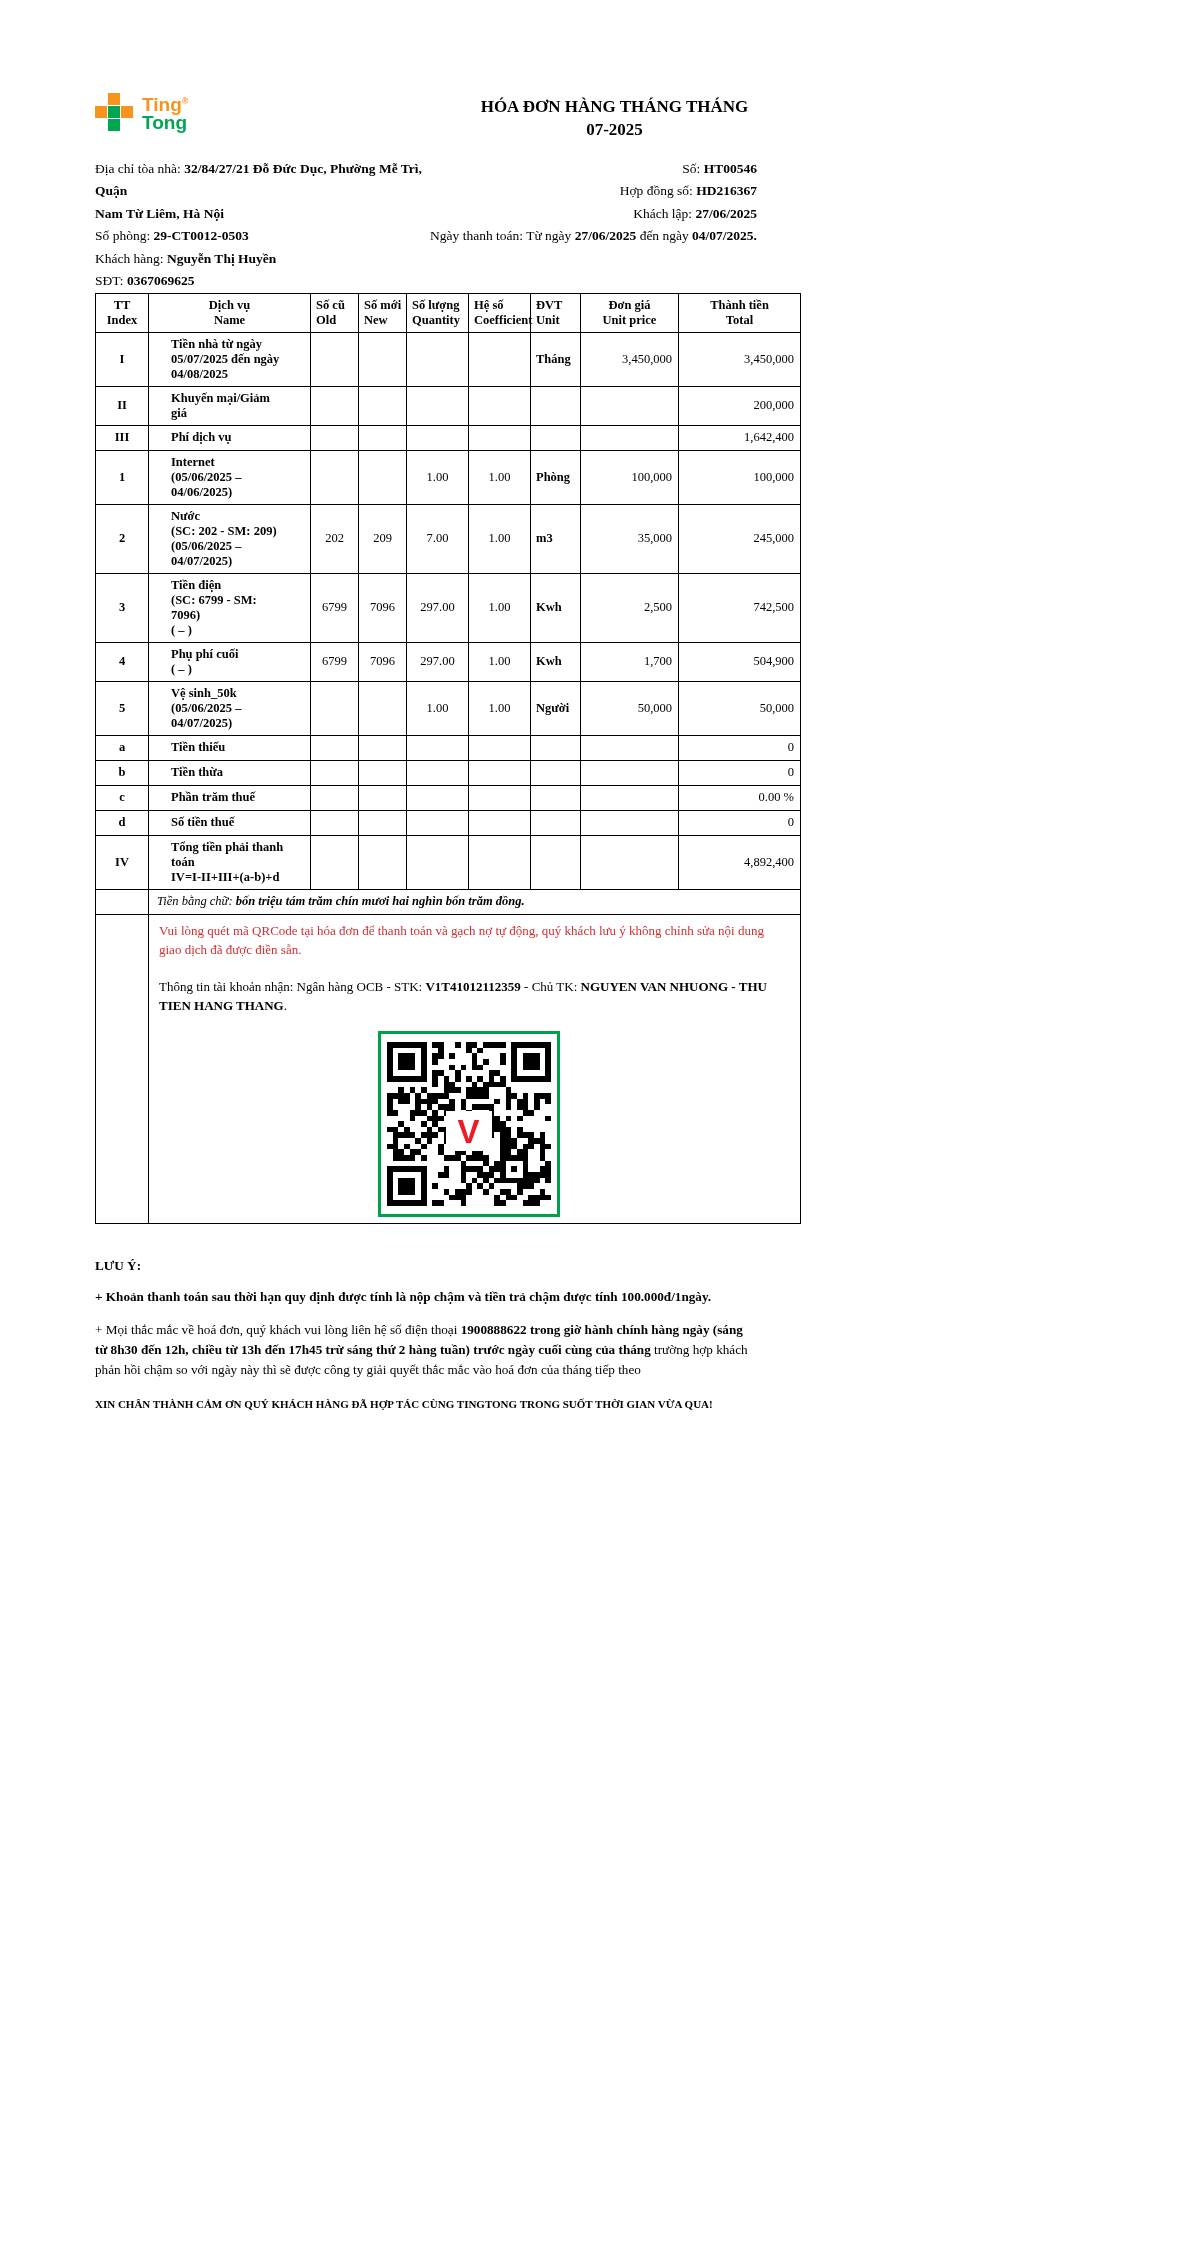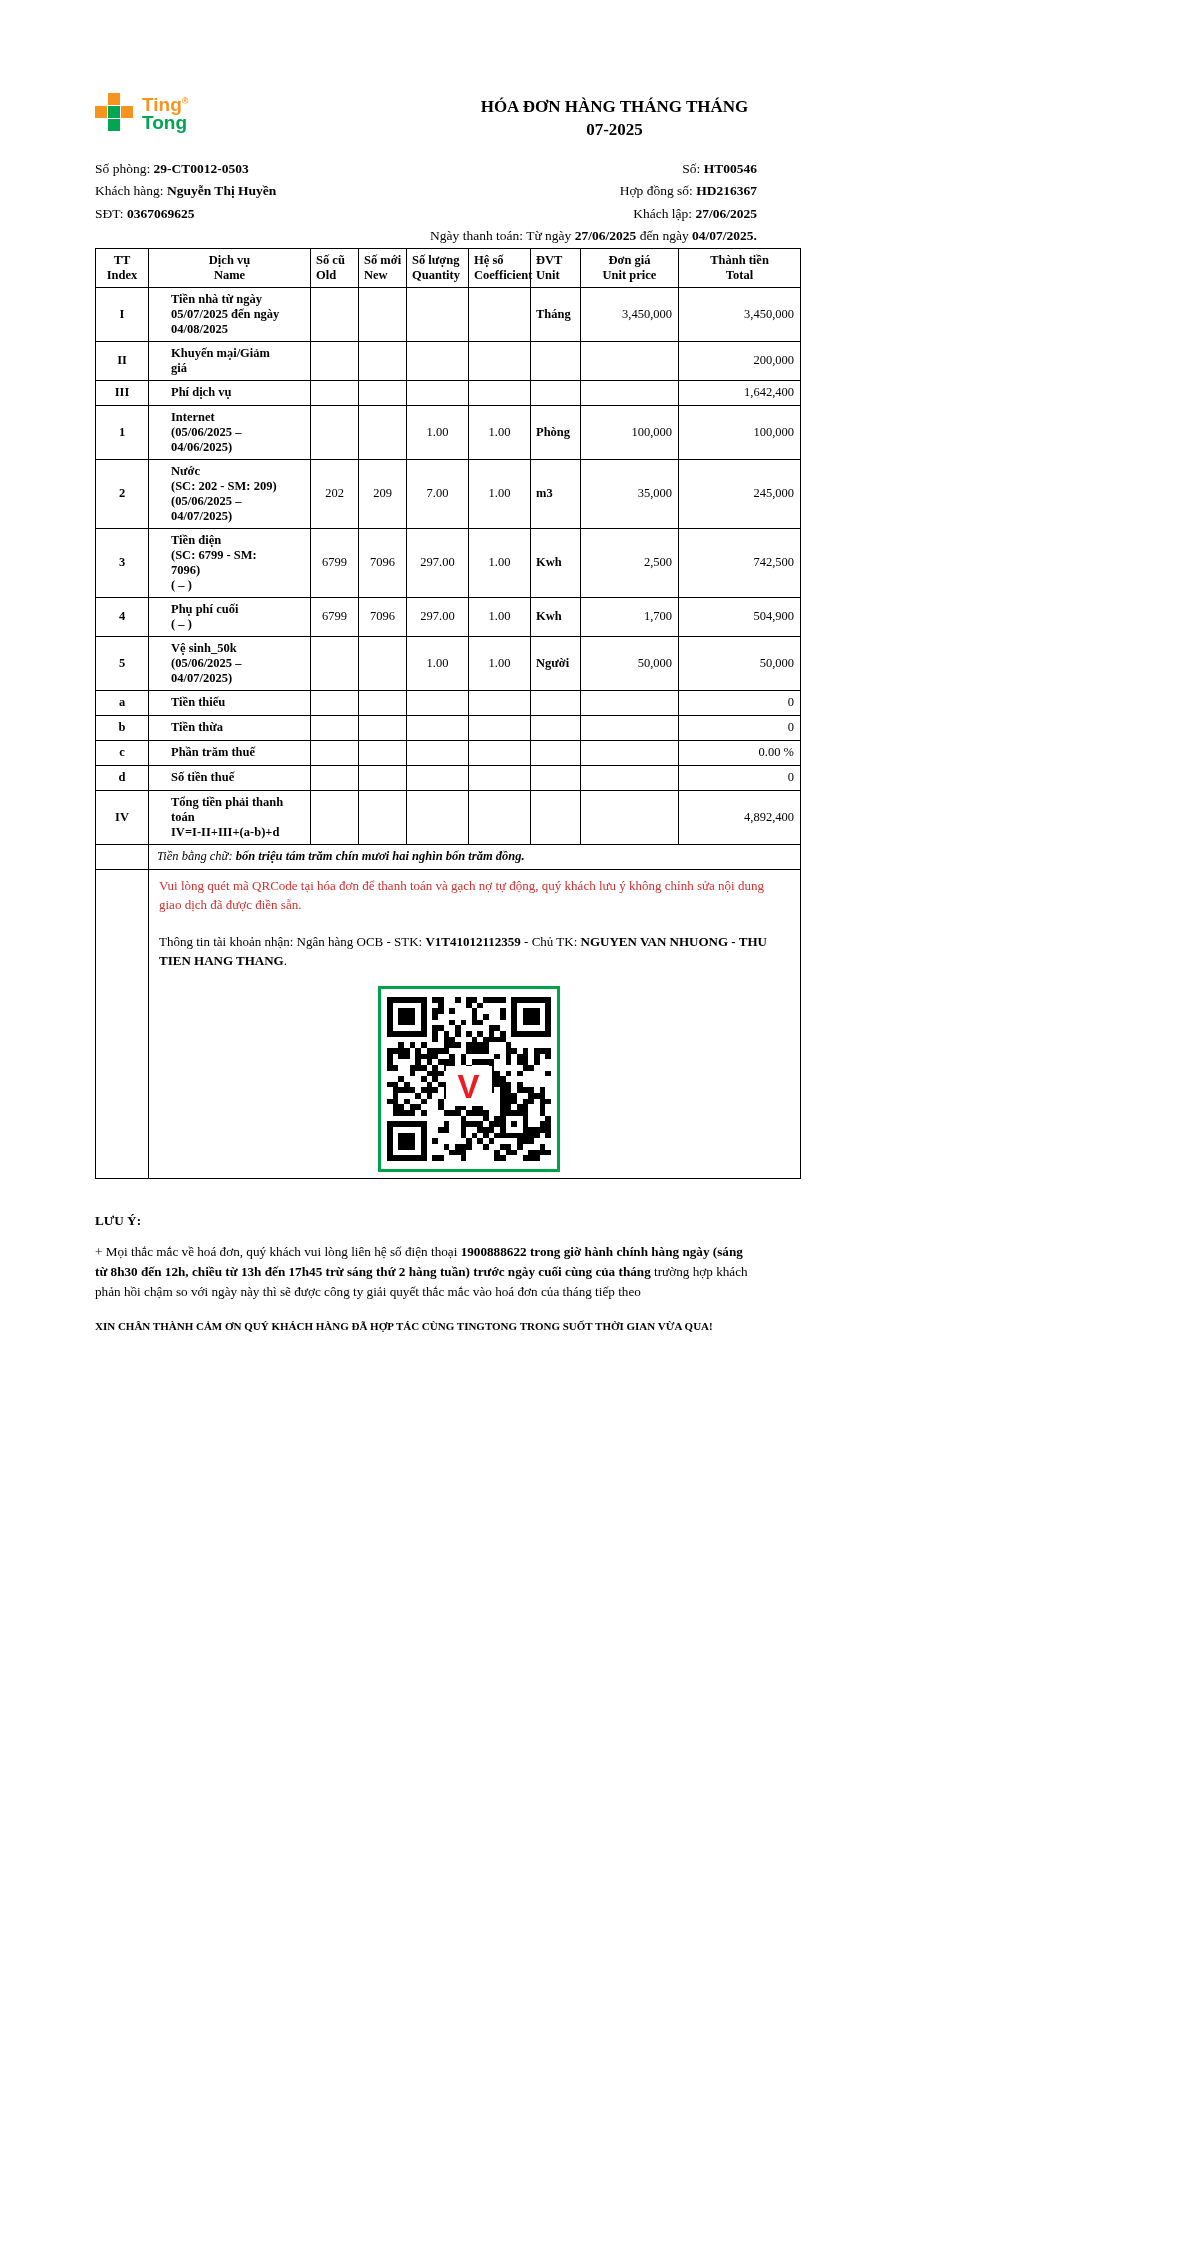--- a/index.html
+++ b/index.html
@@ -85,20 +85,22 @@
       <div class="logo-text">
         <div class="logo-ting"><span>Ting</span><span class="logo-reg">®</span></div>
         <div class="logo-tong"><span>Tong</span></div>
       </div>
     </div>
     <div class="title">HÓA ĐƠN HÀNG THÁNG THÁNG 07-2025</div>
   </div>
 
   <div class="info">
     <div class="info-left">
+      <div><span>Địa chỉ tòa nhà: </span><strong class="pre">32/84/27/21 Đỗ Đức Dục, Phường Mễ Trì, Quận
+Nam Từ Liêm, Hà Nội</strong></div>
       <div><span>Số phòng: </span><strong>29-CT0012-0503</strong></div>
       <div><span>Khách hàng: </span><strong>Nguyễn Thị Huyền</strong></div>
       <div><span>SĐT: </span><strong>0367069625</strong></div>
     </div>
     <div class="info-right">
       <div><span>Số: </span><strong>HT00546</strong></div>
       <div><span>Hợp đồng số: </span><strong>HD216367</strong></div>
       <div><span>Khách lập: </span><strong>27/06/2025</strong></div>
       <div><span>Ngày thanh toán: Từ ngày </span><strong>27/06/2025</strong><span> đến ngày </span><strong>04/07/2025.</strong></div>
     </div>
@@ -722,19 +724,20 @@
                 </div>
             </div>
           </div>
         </td>
       </tr>
     </tbody>
   </table>
 
   <div class="notes">
     <div class="notes-heading">LƯU Ý:</div>
+    <div class="note-p bold">+ Khoản thanh toán sau thời hạn quy định được tính là nộp chậm và tiền trả chậm được tính 100.000đ/1ngày.</div>
     <div class="note-p">
       <span>+ Mọi thắc mắc về hoá đơn, quý khách vui lòng liên hệ số điện thoại </span><span class="bold">1900888622 trong giờ hành chính hàng ngày (sáng từ 8h30 đến 12h, chiều từ 13h đến 17h45 trừ sáng thứ 2 hàng tuần) trước ngày cuối cùng của tháng</span><span> trường hợp khách phản hồi chậm so với ngày này thì sẽ được công ty giải quyết thắc mắc vào hoá đơn của tháng tiếp theo</span>
     </div>
     <div class="thanks">XIN CHÂN THÀNH CẢM ƠN QUÝ KHÁCH HÀNG ĐÃ HỢP TÁC CÙNG TINGTONG TRONG SUỐT THỜI GIAN VỪA QUA!</div>
   </div>
 
 </div>
 
 </body></html>

